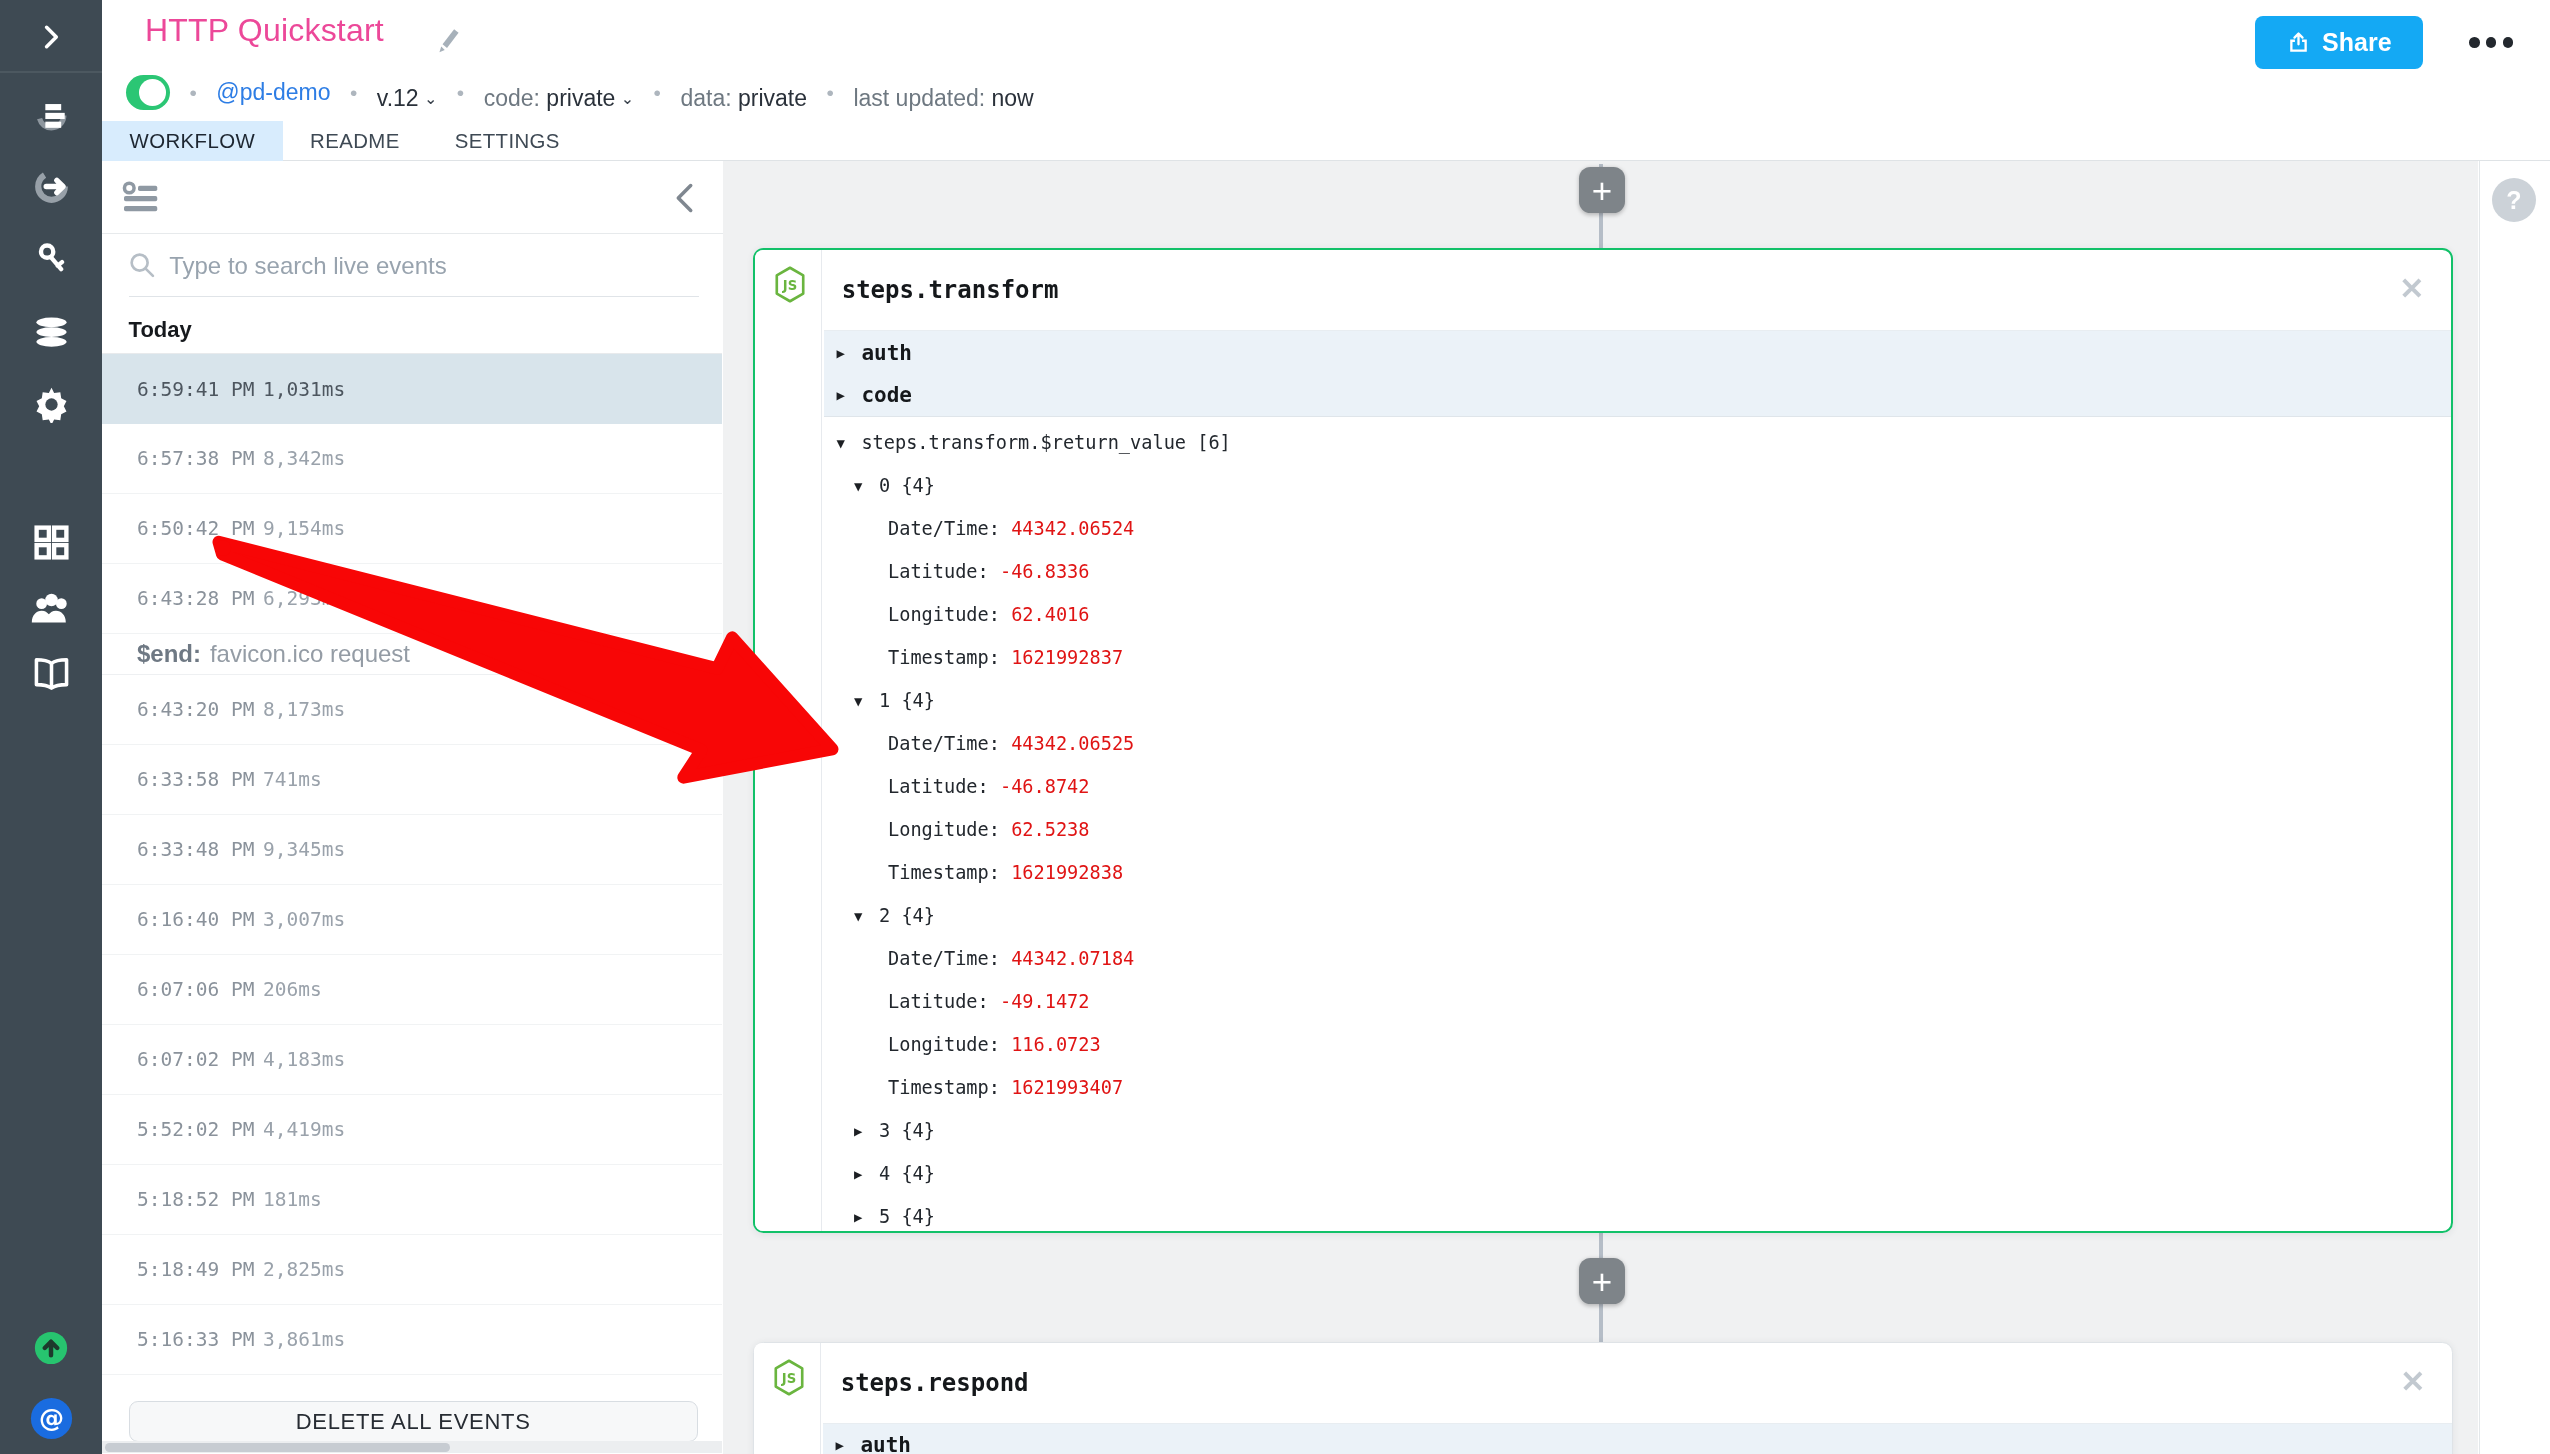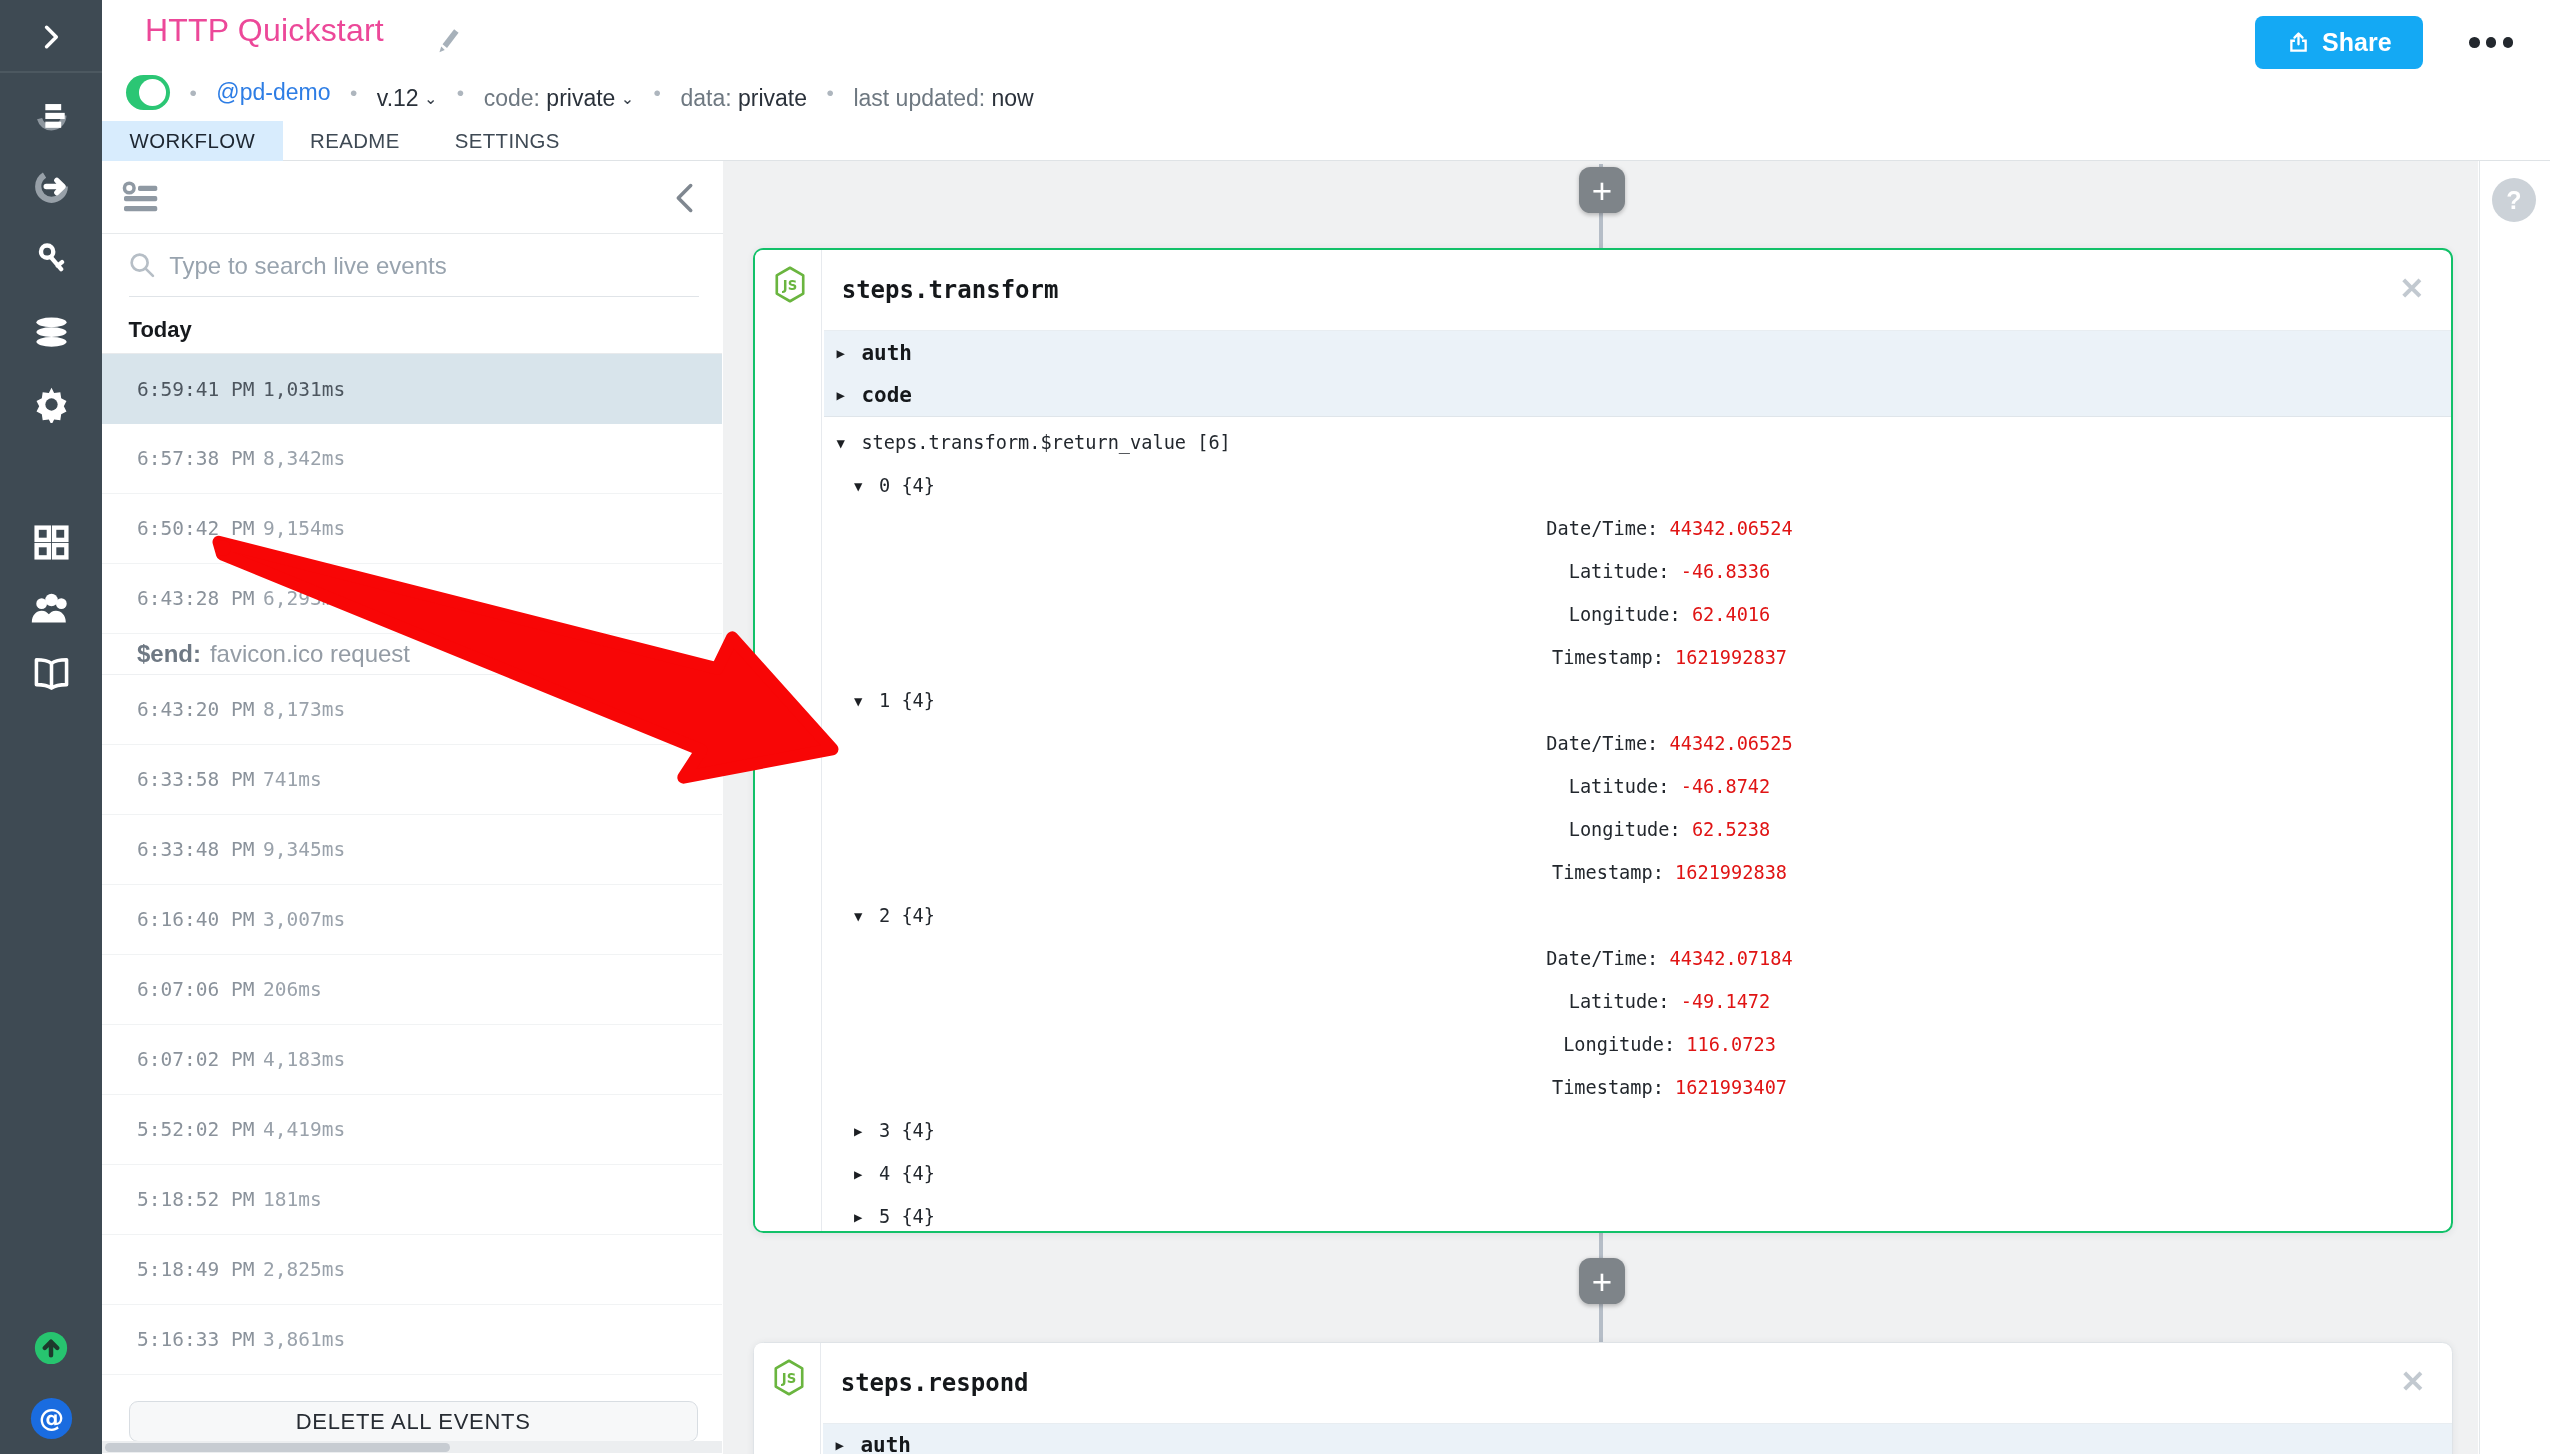--- a/index.html
+++ b/index.html
@@ -77,21 +77,21 @@
   .card-close { position:absolute; right:26.6px; top:21px; font-size:30px; color:#c2c9d0; font-weight:bold; cursor:pointer; line-height:35px; }
   .card-body { position:absolute; left:69px; right:0; top:80px; bottom:0; }
   .sec-rows { border-top:1.8px solid #e8edf1; }
   .sec-row { height:43px; background:#ebf2f8; display:flex; align-items:center; padding-left:12.4px; font-size:21px; font-weight:bold; color:#15181b; cursor:pointer; font-family:"DejaVu Sans Mono",monospace; }
   .sec-rows .sec-row:last-child { border-bottom:1.8px solid #dfe5ea; }
   .arrow { display:inline-block; width:25px; font-size:14px; color:#1c1f23; }
   .tree { padding-top:4.4px; font-family:"DejaVu Sans Mono",monospace; font-size:18.6px; color:#22272d; }
   .tree-row { height:43px; display:flex; align-items:center; cursor:pointer; white-space:pre; }
   .tr-l0 { padding-left:12.4px; }
   .tr-l1 { padding-left:30px; }
-  .tr-l2 { padding-left:64px;justify-content:center; }
+  .tr-l2 { padding-left:64px; }
   .tree .val { color:#e01414; }
 
   
   #arrow-overlay { position:absolute; left:0; top:0; width:2550px; height:1454px; pointer-events:none; z-index:60; }
 </style>
 </head>
 <body>
 
 <div id="app">
 

